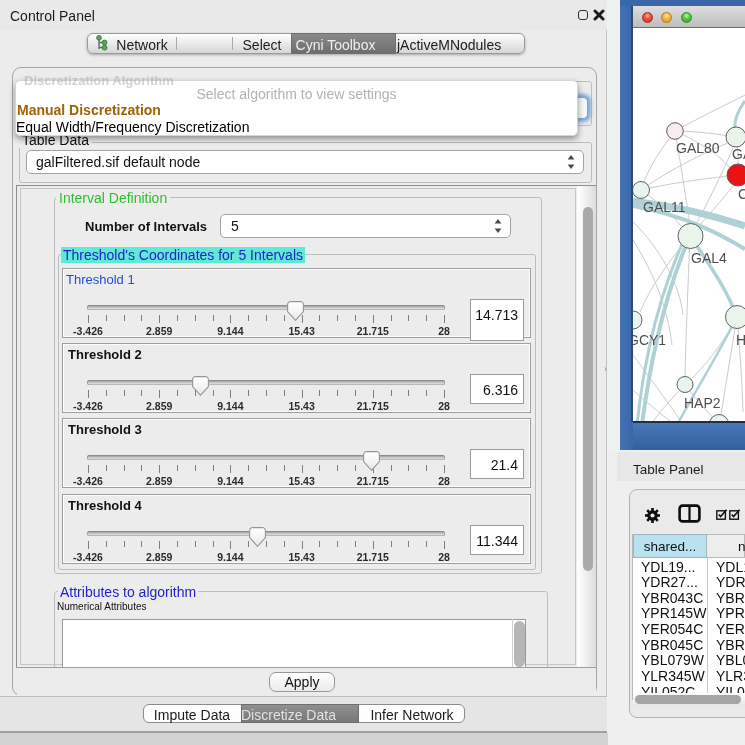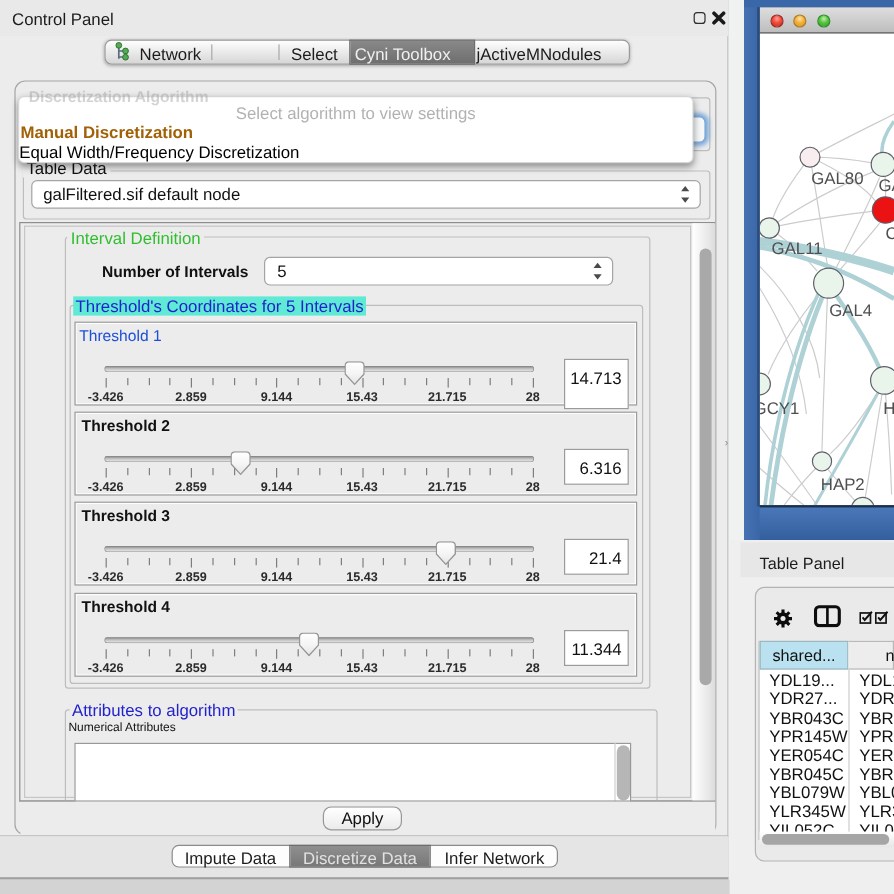--- a/index.html
+++ b/index.html
@@ -233,21 +233,21 @@
 <div style="position:absolute;left:15px;top:86px;width:563px;text-align:center;font-size:14px;color:#b2b2b2;z-index:31;">Select algorithm to view settings</div>
 <div style="position:absolute;left:17px;top:102px;font-size:14px;font-weight:bold;color:#a16207;z-index:31;">Manual Discretization</div>
 <div style="position:absolute;left:16px;top:119px;font-size:14px;color:#000;z-index:31;">Equal Width/Frequency Discretization</div>
 <div style="position:absolute;left:24px;top:73px;font-size:13px;font-weight:bold;color:rgba(158,158,158,0.45);z-index:32;">Discretization Algorithm</div>
 <div style="position:absolute;left:269px;top:672px;width:66px;height:20px;background:linear-gradient(#ffffff,#ebebeb);border:1px solid #979797;border-radius:7px;text-align:center;font-size:14px;color:#111;line-height:19px;">Apply</div>
 <div style="position:absolute;left:0;top:696px;width:607px;height:1px;background:#bdbdbd;"></div>
 <div style="position:absolute;left:0;top:697px;width:607px;height:36px;background:#e5e5e5;"></div>
 <div style="position:absolute;left:143px;top:704px;width:322px;height:19px;border:1px solid #8b8b8b;border-radius:6px;background:#fdfdfd;"></div>
 <div style="position:absolute;left:241px;top:704px;width:118px;height:19px;background:linear-gradient(#8f8f8f,#787878);border:1px solid #6e6e6e;"></div>
 <div style="position:absolute;top:706.5px;font-size:14px;text-align:center;color:#1c1c1c;left:143px;width:98px;">Impute Data</div>
-<div style="position:absolute;top:706.5px;font-size:14px;text-align:center;color:#1c1c1c;left:241px;width:118px;color:#e2e2e2;">Discretize Data</div>
+<div style="position:absolute;top:706.5px;font-size:14px;text-align:left;color:#1c1c1c;left:241px;width:118px;color:#e2e2e2;">Discretize Data</div>
 <div style="position:absolute;top:706.5px;font-size:14px;text-align:center;color:#1c1c1c;left:359px;width:106px;">Infer Network</div>
 <div style="position:absolute;left:0;top:731px;width:607px;height:2px;background:#9f9f9f;"></div>
 <div style="position:absolute;left:0;top:733px;width:620px;height:12px;background:#d3d3d3;"></div>
 <div style="position:absolute;left:604px;top:364px;width:14px;height:14px;font-size:9px;color:#8a8a8a;">›</div>
 <div style="position:absolute;left:620px;top:0;width:125px;height:450px;background:#3a67a8;overflow:hidden;"></div>
 <div style="position:absolute;left:630px;top:5px;width:115px;height:417px;background:#555;box-shadow:0 0 4px rgba(0,0,0,0.5);"></div>
 <div style="position:absolute;left:633px;top:6px;width:112px;height:22px;background:linear-gradient(#dedede,#bdbdbd);border-bottom:1px solid #6f6f6f;"></div>
 <div style="position:absolute;left:642px;top:11.5px;width:11px;height:11px;border-radius:50%;background:radial-gradient(circle at 50% 30%, #ff9d94 0%, #ee4b3a 45%, #d02a20 100%);border:0.5px solid #9c2b24;"></div>
 <div style="position:absolute;left:661px;top:11.5px;width:11px;height:11px;border-radius:50%;background:radial-gradient(circle at 50% 30%, #ffe2a0 0%, #f3b03c 45%, #dd9220 100%);border:0.5px solid #aa7d20;"></div>
 <div style="position:absolute;left:681px;top:11.5px;width:11px;height:11px;border-radius:50%;background:radial-gradient(circle at 50% 30%, #c2f0a8 0%, #55c340 45%, #379f2a 100%);border:0.5px solid #2f8f28;"></div>

